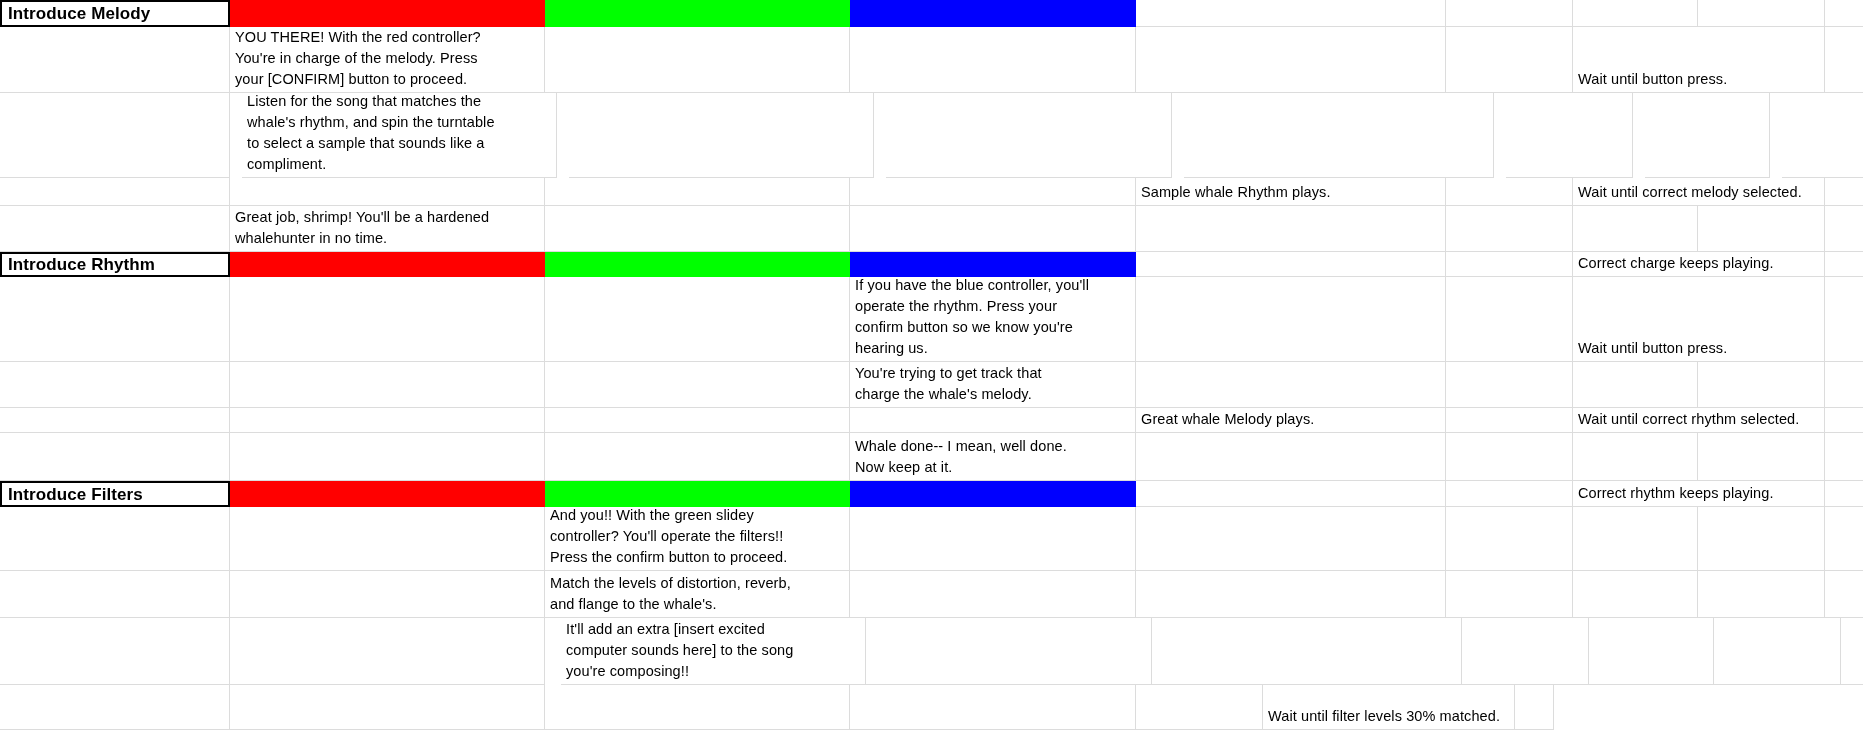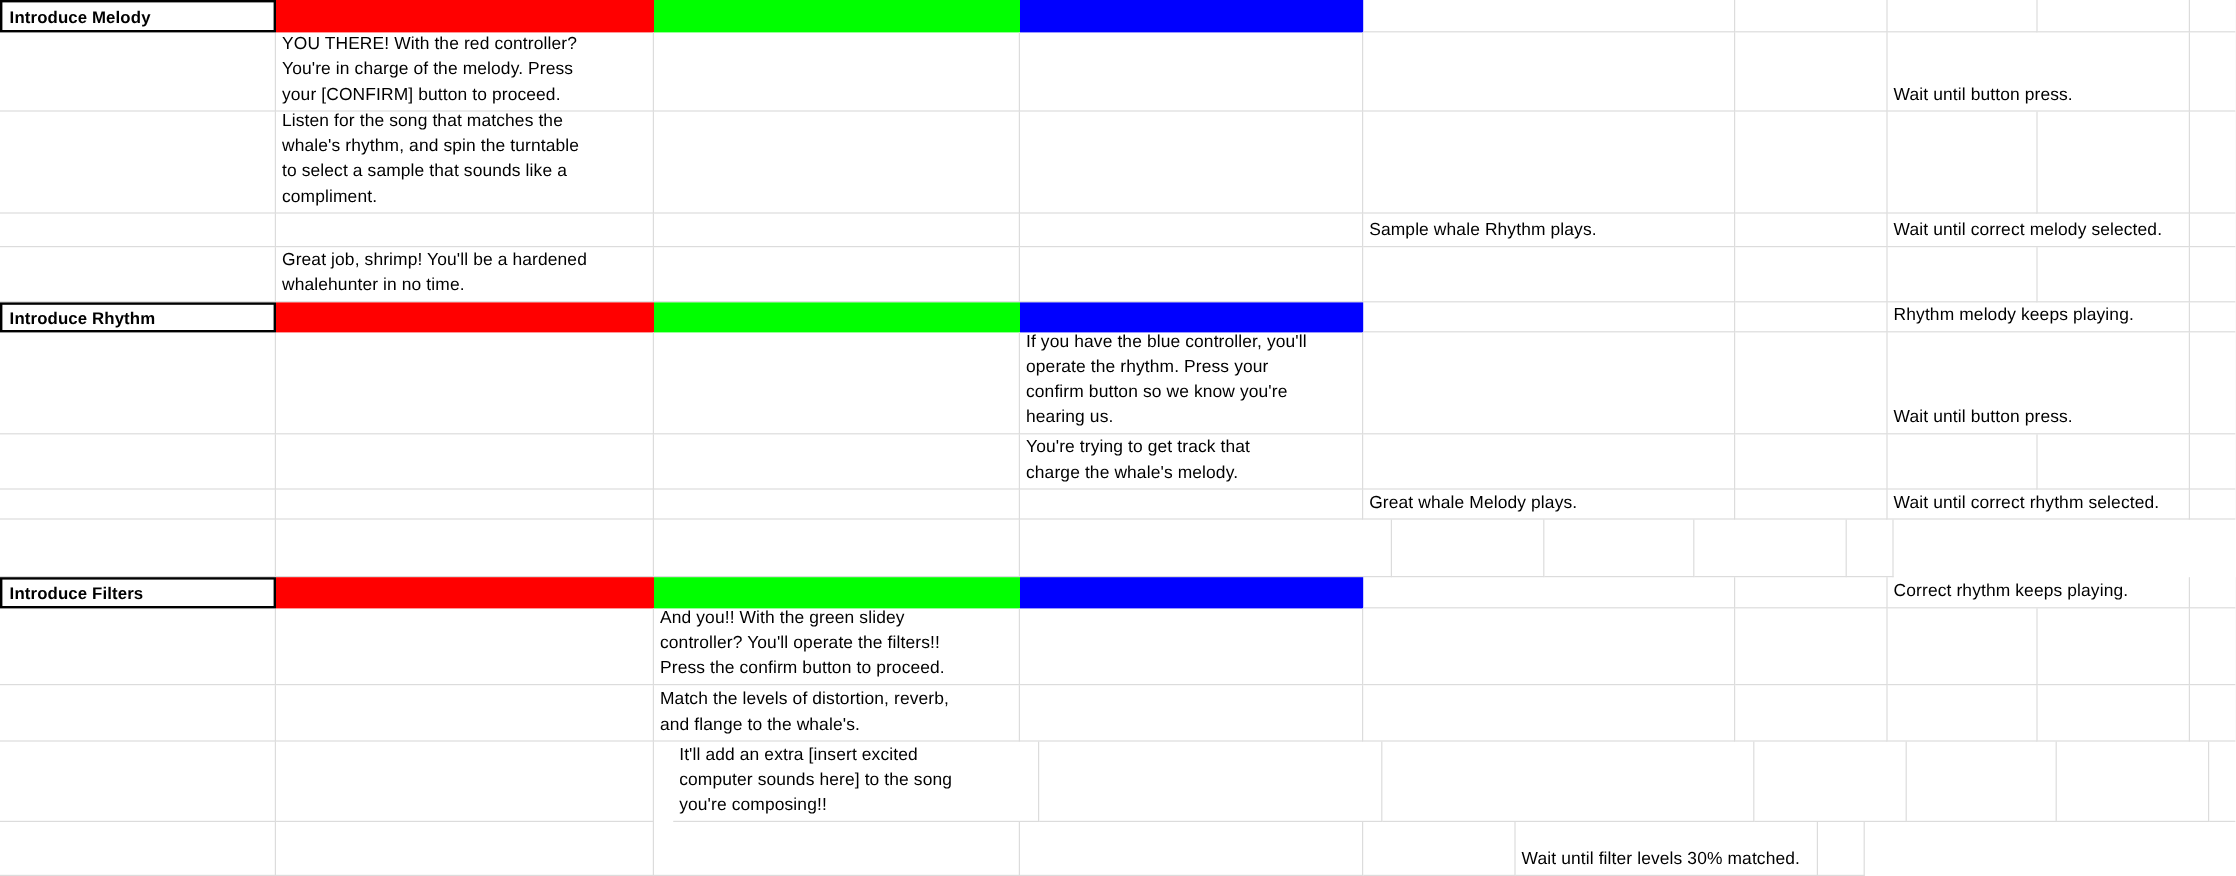--- a/index.html
+++ b/index.html
@@ -33,21 +33,21 @@
   }
   .cell.fill { border: none; }
   .cell.section {
     border: 2px solid #000000;
     align-items: center;
     background: #ffffff;
     z-index: 2;
   }
   .cell.section .txt {
     font-weight: bold;
-    font-size: 14px;
+    font-size: 17px;
     line-height: 1;
     padding: 0 0 0 6px;
   }
 </style>
 </head>
 <body>
 
 <div id="sheet">
     <div class="row" style="height: 27px;">
       <div class="cell section" style="width: 230px;">
@@ -71,21 +71,21 @@
       </div>
       <div class="cell empty" style="width: 305px;"></div>
       <div class="cell empty" style="width: 286px;"></div>
       <div class="cell empty" style="width: 310px;"></div>
       <div class="cell empty" style="width: 127px;"></div>
       <div class="cell text" style="width: 252px;">
         <span class="txt">Wait until button press.</span>
       </div>
       <div class="cell empty" style="width: 39px;"></div>
     </div>
-    <div class="row" style="height: 85px;">
+    <div class="row" style="height: 85px; gap: 12px;">
       <div class="cell empty" style="width: 230px;"></div>
       <div class="cell text" style="width: 315px;">
         <span class="txt">Listen for the song that matches the
 whale's rhythm, and spin the turntable
 to select a sample that sounds like a
 compliment.</span>
       </div>
       <div class="cell empty" style="width: 305px;"></div>
       <div class="cell empty" style="width: 286px;"></div>
       <div class="cell empty" style="width: 310px;"></div>
@@ -125,21 +125,21 @@
     <div class="row" style="height: 25px;">
       <div class="cell section" style="width: 230px;">
         <span class="txt">Introduce Rhythm</span>
       </div>
       <div class="cell fill" style="width: 315px; background: rgb(255, 0, 0);"></div>
       <div class="cell fill" style="width: 305px; background: rgb(0, 255, 0);"></div>
       <div class="cell fill" style="width: 286px; background: rgb(0, 0, 255);"></div>
       <div class="cell empty" style="width: 310px;"></div>
       <div class="cell empty" style="width: 127px;"></div>
       <div class="cell text" style="width: 252px;">
-        <span class="txt">Rhythm melody keeps playing.</span>
+        <span class="txt">Correct charge keeps playing.</span>
       </div>
       <div class="cell empty" style="width: 39px;"></div>
     </div>
     <div class="row" style="height: 85px;">
       <div class="cell empty" style="width: 230px;"></div>
       <div class="cell empty" style="width: 315px;"></div>
       <div class="cell empty" style="width: 305px;"></div>
       <div class="cell text" style="width: 286px;">
         <span class="txt">If you have the blue controller, you'll
 operate the rhythm. Press your
@@ -178,20 +178,24 @@
       <div class="cell empty" style="width: 127px;"></div>
       <div class="cell text" style="width: 252px;">
         <span class="txt">Wait until correct rhythm selected.</span>
       </div>
       <div class="cell empty" style="width: 39px;"></div>
     </div>
     <div class="row" style="height: 48px;">
       <div class="cell empty" style="width: 230px;"></div>
       <div class="cell empty" style="width: 315px;"></div>
       <div class="cell empty" style="width: 305px;"></div>
+      <div class="cell text" style="width: 286px;">
+        <span class="txt">Whale done-- I mean, well done.
+Now keep at it.</span>
+      </div>
       <div class="cell empty" style="width: 310px;"></div>
       <div class="cell empty" style="width: 127px;"></div>
       <div class="cell empty" style="width: 125px;"></div>
       <div class="cell empty" style="width: 127px;"></div>
       <div class="cell empty" style="width: 39px;"></div>
     </div>
     <div class="row" style="height: 26px;">
       <div class="cell section" style="width: 230px;">
         <span class="txt">Introduce Filters</span>
       </div>

